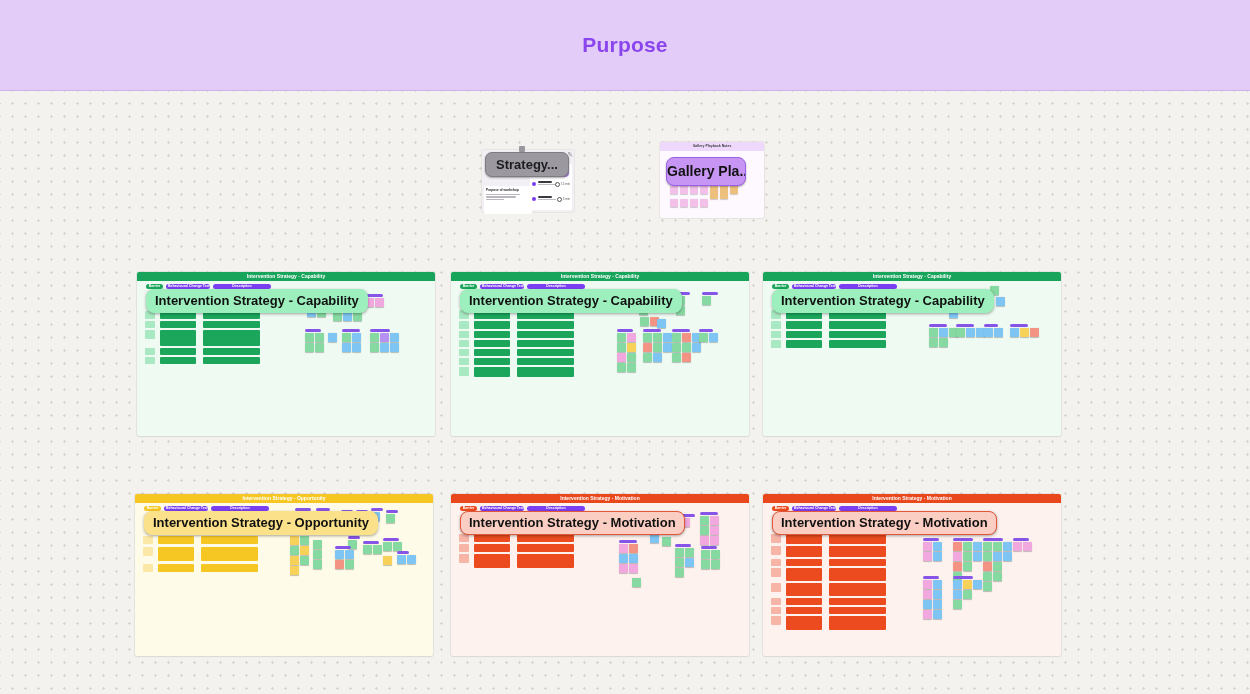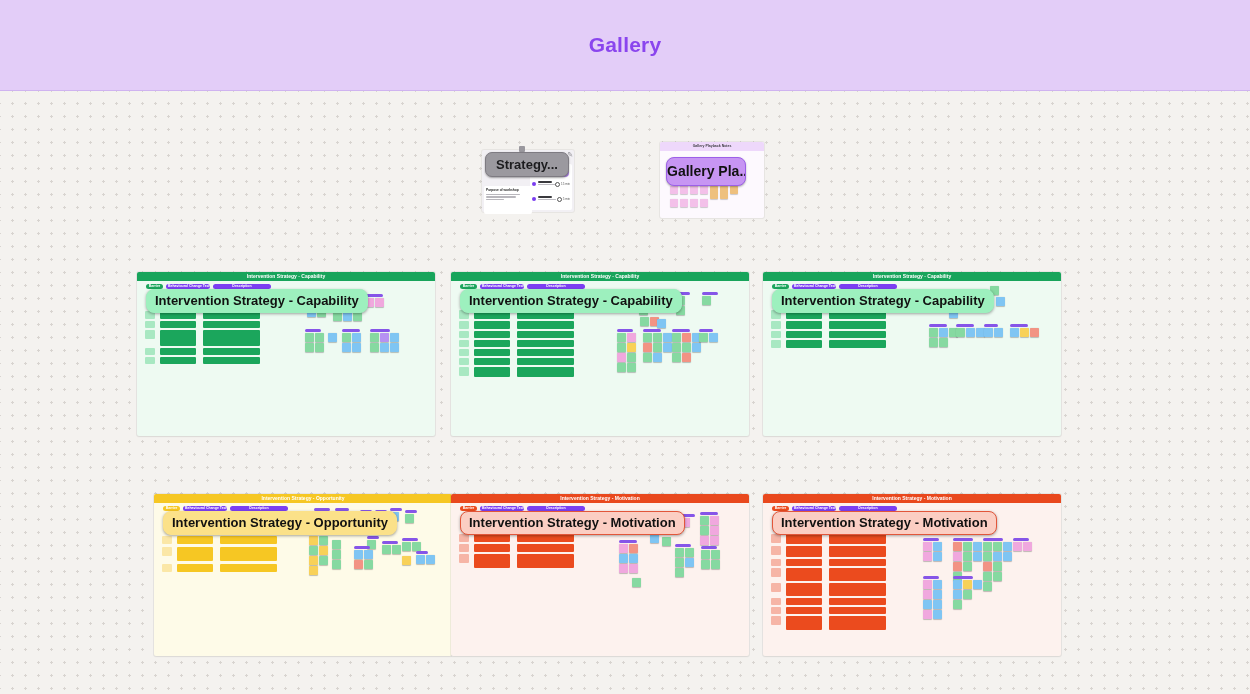--- a/index.html
+++ b/index.html
@@ -64,21 +64,21 @@
     font-size:3.5px;line-height:9px;text-align:center;color:#3a3a3e;font-weight:700;}
   .glabel{position:absolute;left:6px;top:15px;width:78px;height:27px;line-height:27px;text-align:center;
     background:#c795f3;border:1px solid #9c5fe8;border-radius:8px;font-weight:700;font-size:14px;color:#111;
     box-shadow:0 1px 2px rgba(0,0,0,.3);z-index:2;white-space:nowrap;overflow:hidden;}
   .gsticky{position:absolute;border-radius:1px;box-shadow:0 .5px 1px rgba(0,0,0,.2);}
 </style>
 </head>
 <body>
 
 <div class="banner" style="background: rgb(227, 205, 248);">
-  <h1 style="color: rgb(138, 69, 238);">Gallery</h1>
+  <h1 style="color: rgb(138, 69, 238);">Purpose</h1>
 </div>
 
 <div class="canvas" id="canvas">
 
   <div class="miniA">
     <div class="handle"></div>
     <div class="miniA-label">Strategy...</div>
     <div class="pencil">✎</div>
     <div class="cardL">
       <div class="cardL-title">Purpose of workshop</div>
@@ -283,21 +283,21 @@
       <div class="sticky" style="left: 203px; top: 56px; background: rgb(127, 197, 243);"></div>
       <div class="sticky" style="left: 213px; top: 56px; background: rgb(127, 197, 243);"></div>
       <div class="cl-header" style="left: 221px; top: 52px; width: 14px; background: rgb(134, 85, 232);"></div>
       <div class="sticky" style="left: 221px; top: 56px; background: rgb(127, 197, 243);"></div>
       <div class="sticky" style="left: 231px; top: 56px; background: rgb(127, 197, 243);"></div>
       <div class="cl-header" style="left: 247px; top: 52px; width: 18px; background: rgb(134, 85, 232);"></div>
       <div class="sticky" style="left: 247px; top: 56px; background: rgb(127, 197, 243);"></div>
       <div class="sticky" style="left: 257px; top: 56px; background: rgb(248, 209, 88);"></div>
       <div class="sticky" style="left: 267px; top: 56px; background: rgb(242, 147, 132);"></div>
     </div>
-    <div class="frame" style="left: 154px; top: 403px; width: 298px; height: 162px; background: rgb(254, 251, 232);">
+    <div class="frame" style="left: 135px; top: 403px; width: 298px; height: 162px; background: rgb(254, 251, 232);">
       <div class="frame-bar" style="background: rgb(246, 199, 35);">Intervention Strategy - Opportunity</div>
       <div class="pills">
         <div class="pill p0" style="background: rgb(246, 199, 35);">Barrier</div>
         <div class="pill p1" style="background: rgb(123, 63, 242);">Behavioural Change Techniques</div>
         <div class="pill p2" style="background: rgb(123, 63, 242);">Description</div>
       </div>
       <div class="frame-label" style="background: rgb(251, 225, 137); border-color: rgb(251, 225, 137);">Intervention Strategy - Opportunity</div>
       <div class="cell" style="left: 8px; top: 42px; width: 10px; height: 8px; background: rgb(251, 231, 166);"></div>
       <div class="cell" style="left: 23px; top: 42px; width: 36px; height: 8px; background: rgb(246, 199, 35);"></div>
       <div class="cell" style="left: 66px; top: 42px; width: 57px; height: 8px; background: rgb(246, 199, 35);"></div>

